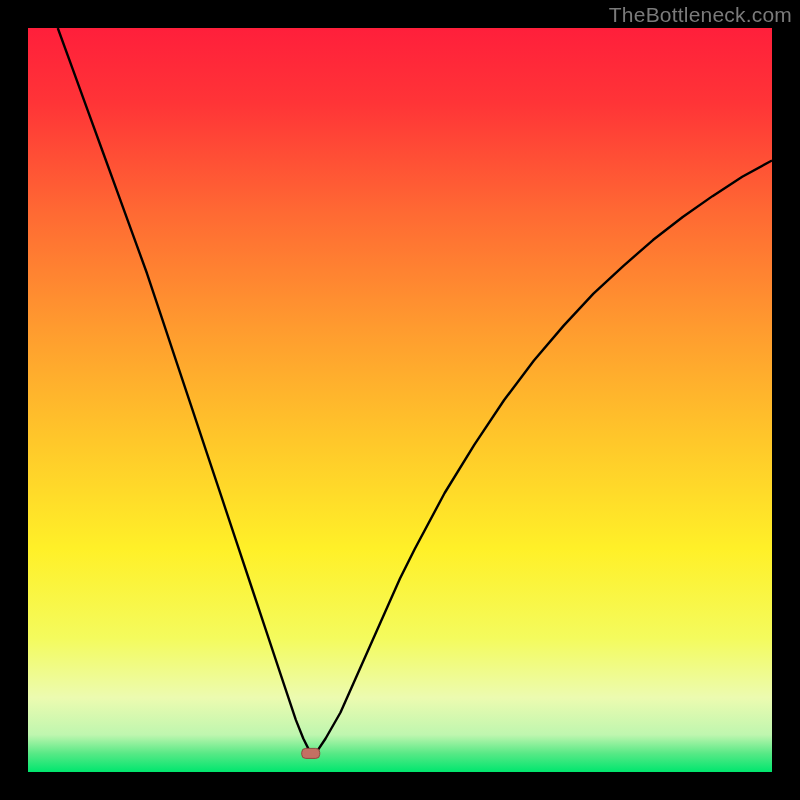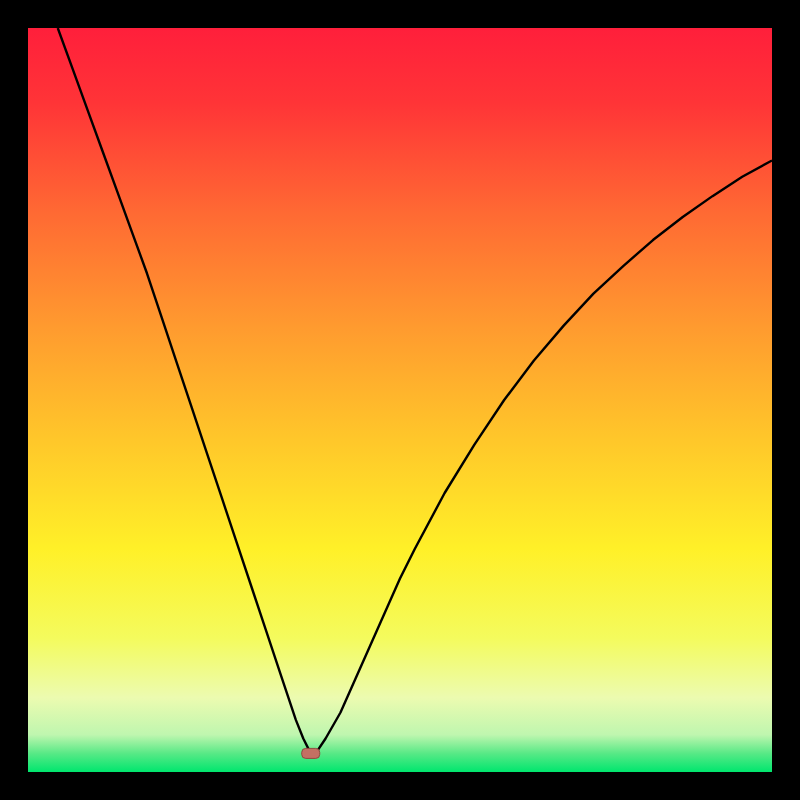--- a/index.html
+++ b/index.html
@@ -37,20 +37,21 @@
   .plot-area svg {
     display: block;
     width: 744px;
     height: 744px;
   }
 </style>
 </head>
 <body>
 
 <div class="frame">
+  <div class="watermark">TheBottleneck.com</div>
 
   <div class="plot-area">
     <svg id="plot-svg" viewBox="0 0 744 744" preserveAspectRatio="none">
       <defs>
         <linearGradient id="bg-grad" x1="0" y1="0" x2="0" y2="1">
             <stop offset="0%" stop-color="#ff1f3b"></stop>
             <stop offset="10%" stop-color="#ff3437"></stop>
             <stop offset="25%" stop-color="#ff6a33"></stop>
             <stop offset="40%" stop-color="#ff9a2f"></stop>
             <stop offset="55.00000000000001%" stop-color="#ffc62a"></stop>

